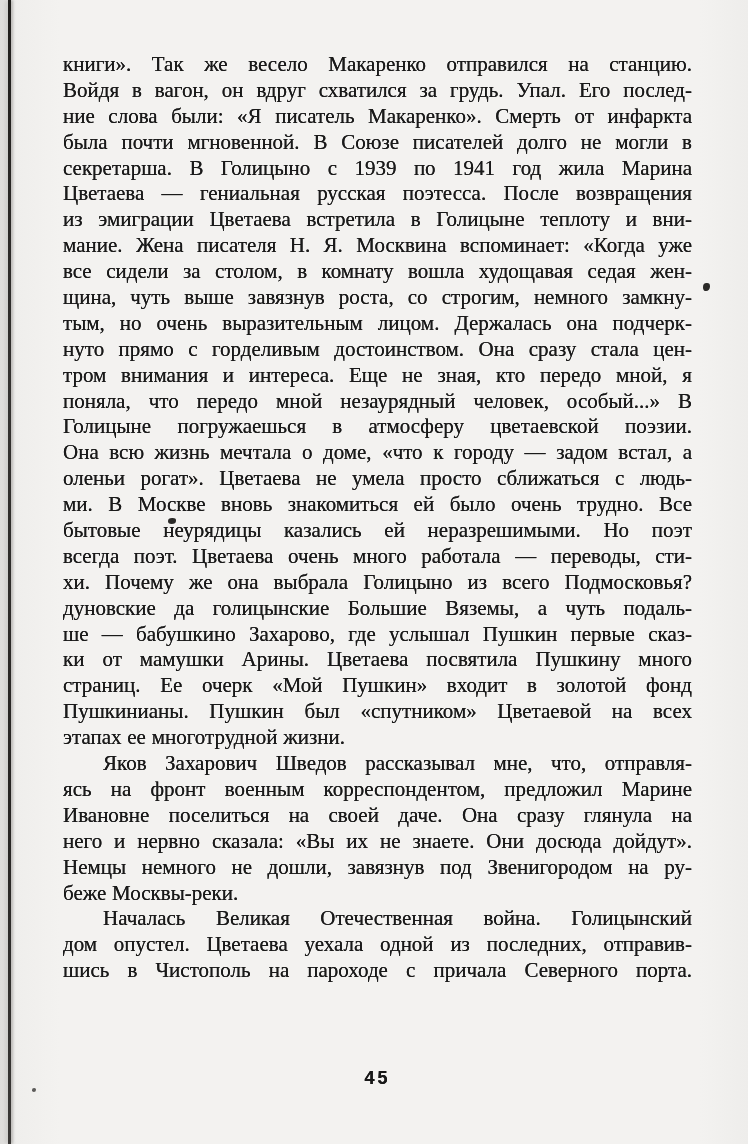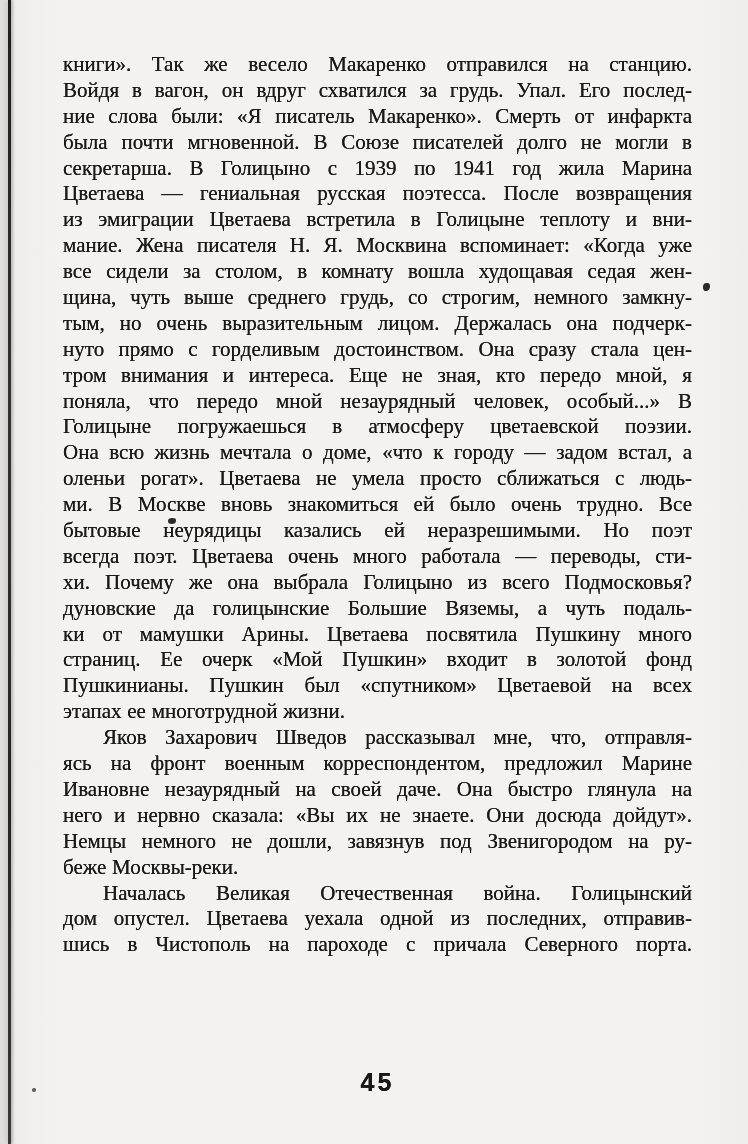--- a/index.html
+++ b/index.html
@@ -38,21 +38,21 @@
   }
   .line.end { text-align-last: left; }
   .line.indent { text-indent: 40px; }
   .pagenum {
     position: absolute;
     top: 1068px; left: 63px;
     width: 629px;
     text-align: center;
     font-family: "Liberation Sans", sans-serif;
     font-weight: 700;
-    font-size: 25px;
+    font-size: 18px;
     letter-spacing: 3px;
     color: #181818;
     text-shadow: 0 0 0.5px currentColor;
   }
   .speck {
     position: absolute;
     background: #2b2a28;
     border-radius: 50% 40% 55% 45%;
   }
   .speck.s1 { left: 703px; top: 283px; width: 7px; height: 8px; }
@@ -67,40 +67,41 @@
   <div class="textblock" id="textblock">
       <div class="line">книги». Так же весело Макаренко отправился на станцию.</div>
       <div class="line">Войдя в вагон, он вдруг схватился за грудь. Упал. Его послед-</div>
       <div class="line">ние слова были: «Я писатель Макаренко». Смерть от инфаркта</div>
       <div class="line">была почти мгновенной. В Союзе писателей долго не могли в</div>
       <div class="line">секретарша. В Голицыно с 1939 по 1941 год жила Марина</div>
       <div class="line">Цветаева — гениальная русская поэтесса. После возвращения</div>
       <div class="line">из эмиграции Цветаева встретила в Голицыне теплоту и вни-</div>
       <div class="line">мание. Жена писателя Н. Я. Москвина вспоминает: «Когда уже</div>
       <div class="line">все сидели за столом, в комнату вошла худощавая седая жен-</div>
-      <div class="line">щина, чуть выше среднего грудь, со строгим, немного замкну-</div>
+      <div class="line">щина, чуть выше завязнув роста, со строгим, немного замкну-</div>
       <div class="line">тым, но очень выразительным лицом. Держалась она подчерк-</div>
       <div class="line">нуто прямо с горделивым достоинством. Она сразу стала цен-</div>
       <div class="line">тром внимания и интереса. Еще не зная, кто передо мной, я</div>
       <div class="line">поняла, что передо мной незаурядный человек, особый...» В</div>
       <div class="line">Голицыне погружаешься в атмосферу цветаевской поэзии.</div>
       <div class="line">Она всю жизнь мечтала о доме, «что к городу — задом встал, а</div>
       <div class="line">оленьи рогат». Цветаева не умела просто сближаться с людь-</div>
       <div class="line">ми. В Москве вновь знакомиться ей было очень трудно. Все</div>
       <div class="line">бытовые неурядицы казались ей неразрешимыми. Но поэт</div>
       <div class="line">всегда поэт. Цветаева очень много работала — переводы, сти-</div>
       <div class="line">хи. Почему же она выбрала Голицыно из всего Подмосковья?</div>
       <div class="line">дуновские да голицынские Большие Вяземы, а чуть подаль-</div>
+      <div class="line">ше — бабушкино Захарово, где услышал Пушкин первые сказ-</div>
       <div class="line">ки от мамушки Арины. Цветаева посвятила Пушкину много</div>
       <div class="line">страниц. Ее очерк «Мой Пушкин» входит в золотой фонд</div>
       <div class="line">Пушкинианы. Пушкин был «спутником» Цветаевой на всех</div>
       <div class="line end">этапах ее многотрудной жизни.</div>
       <div class="line indent">Яков Захарович Шведов рассказывал мне, что, отправля-</div>
       <div class="line">ясь на фронт военным корреспондентом, предложил Марине</div>
-      <div class="line">Ивановне незаурядный на своей даче. Она быстро глянула на</div>
+      <div class="line">Ивановне поселиться на своей даче. Она сразу глянула на</div>
       <div class="line">него и нервно сказала: «Вы их не знаете. Они досюда дойдут».</div>
       <div class="line">Немцы немного не дошли, завязнув под Звенигородом на ру-</div>
       <div class="line end">беже Москвы-реки.</div>
       <div class="line indent">Началась Великая Отечественная война. Голицынский</div>
       <div class="line">дом опустел. Цветаева уехала одной из последних, отправив-</div>
       <div class="line">шись в Чистополь на пароходе с причала Северного порта.</div>
     </div>
   <div class="pagenum">45</div>
   <div class="speck s1"></div>
   <div class="speck s2"></div>

